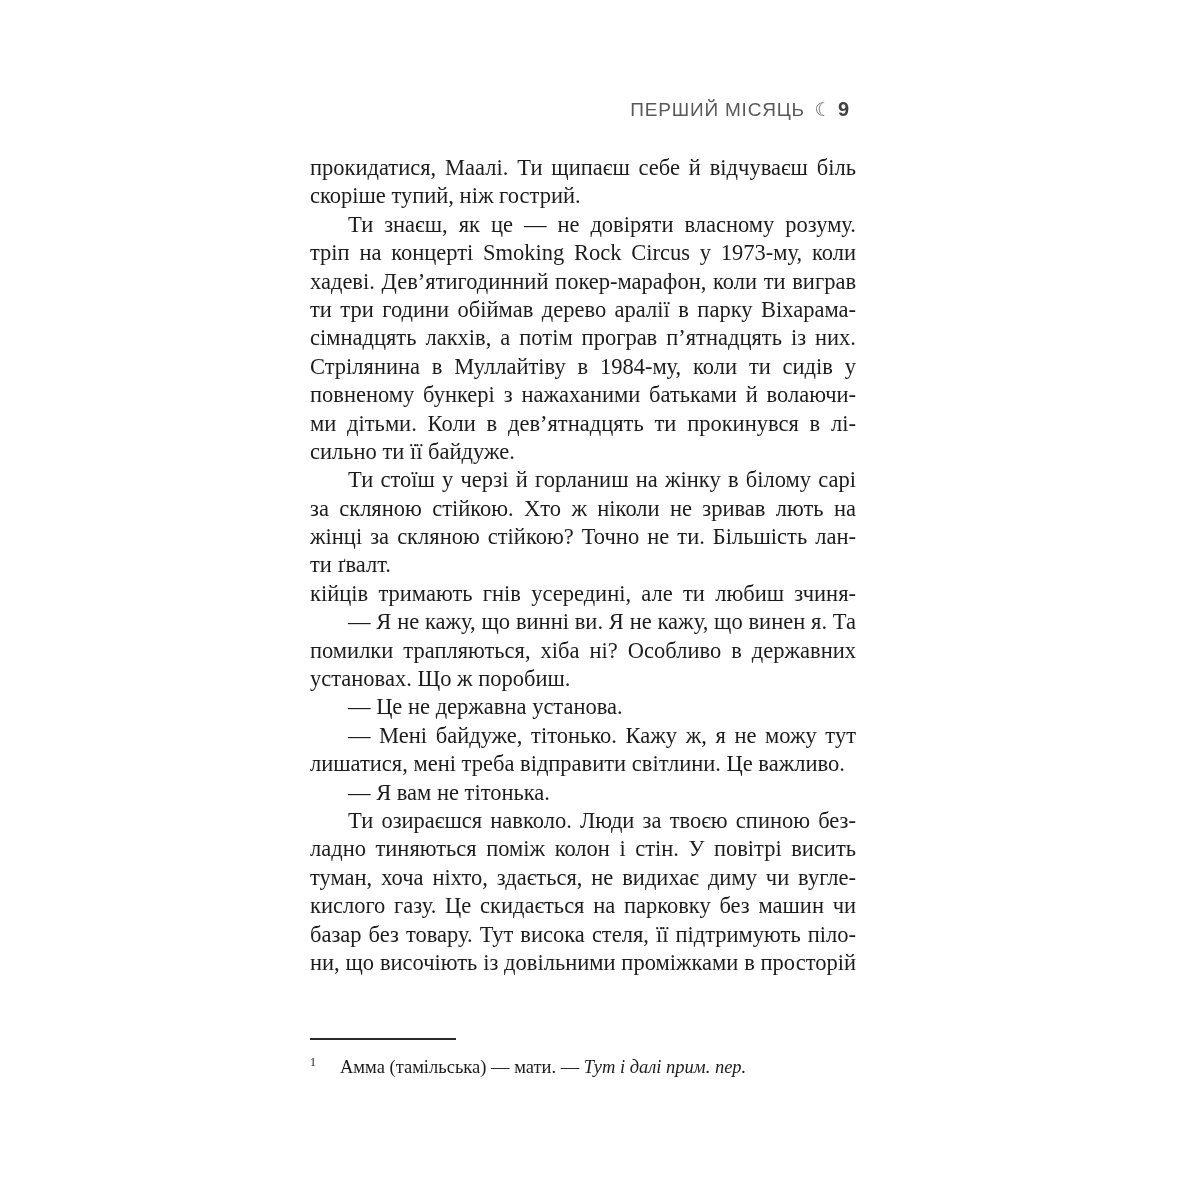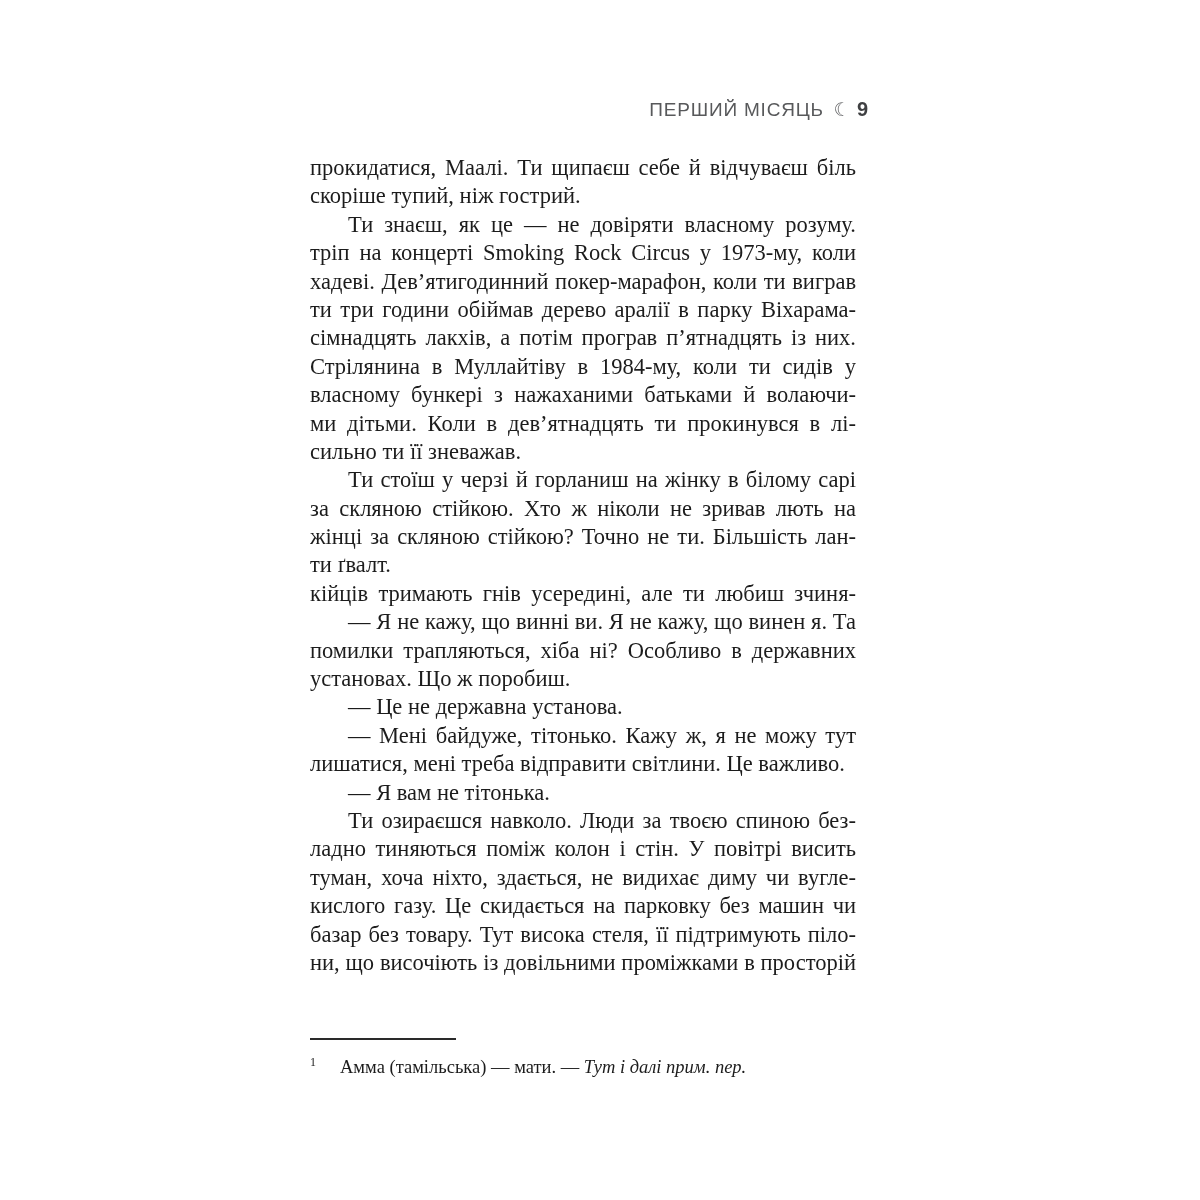--- a/index.html
+++ b/index.html
@@ -12,21 +12,21 @@
     width: 1200px;
     height: 1200px;
     background: #ffffff;
     overflow: hidden;
     font-family: "Liberation Serif", "DejaVu Serif", serif;
     color: #1c1c1c;
   }
   .running-head {
     position: absolute;
     top: 98px;
-    left: 322px;
+    left: 303px;
     width: 546px;
     text-align: right;
     font-family: "Liberation Sans", "DejaVu Sans", sans-serif;
     font-size: 19px;
     letter-spacing: 0.8px;
     color: #58595b;
     white-space: nowrap;
   }
   .running-head .moon {
     display: inline-block;
@@ -103,23 +103,23 @@
         <div class="line">прокидатися, Маалі. Ти щипаєш себе й відчуваєш біль —</div>
         <div class="line lastline">скоріше тупий, ніж гострий.</div>
       </div>
       <div class="para">
         <div class="line indent">Ти знаєш, як це — не довіряти власному розуму. ЛСД-</div>
         <div class="line">тріп на концерті Smoking Rock Circus у 1973-му, коли</div>
         <div class="line">хадеві. Дев’ятигодинний покер-марафон, коли ти виграв</div>
         <div class="line">ти три години обіймав дерево аралії в парку Віхарама-</div>
         <div class="line">сімнадцять лакхів, а потім програв п’ятнадцять із них.</div>
         <div class="line">Стрілянина в Муллайтіву в 1984-му, коли ти сидів у пере-</div>
-        <div class="line">власному бункері з нажаханими батьками й волаючи-</div>
+        <div class="line">повненому бункері з нажаханими батьками й волаючи-</div>
         <div class="line">ми дітьми. Коли в дев’ятнадцять ти прокинувся в лі-</div>
-        <div class="line lastline">сильно ти її зневажав.</div>
+        <div class="line lastline">сильно ти її байдуже.</div>
       </div>
       <div class="para">
         <div class="line indent">Ти стоїш у черзі й горланиш на жінку в білому сарі</div>
         <div class="line">за скляною стійкою. Хто ж ніколи не зривав лють на</div>
         <div class="line">жінці за скляною стійкою? Точно не ти. Більшість лан-</div>
         <div class="line lastline">ти ґвалт.</div>
         <div class="line">кійців тримають гнів усередині, але ти любиш зчиня-</div>
       </div>
       <div class="para">
         <div class="line indent">— Я не кажу, що винні ви. Я не кажу, що винен я. Та</div>

